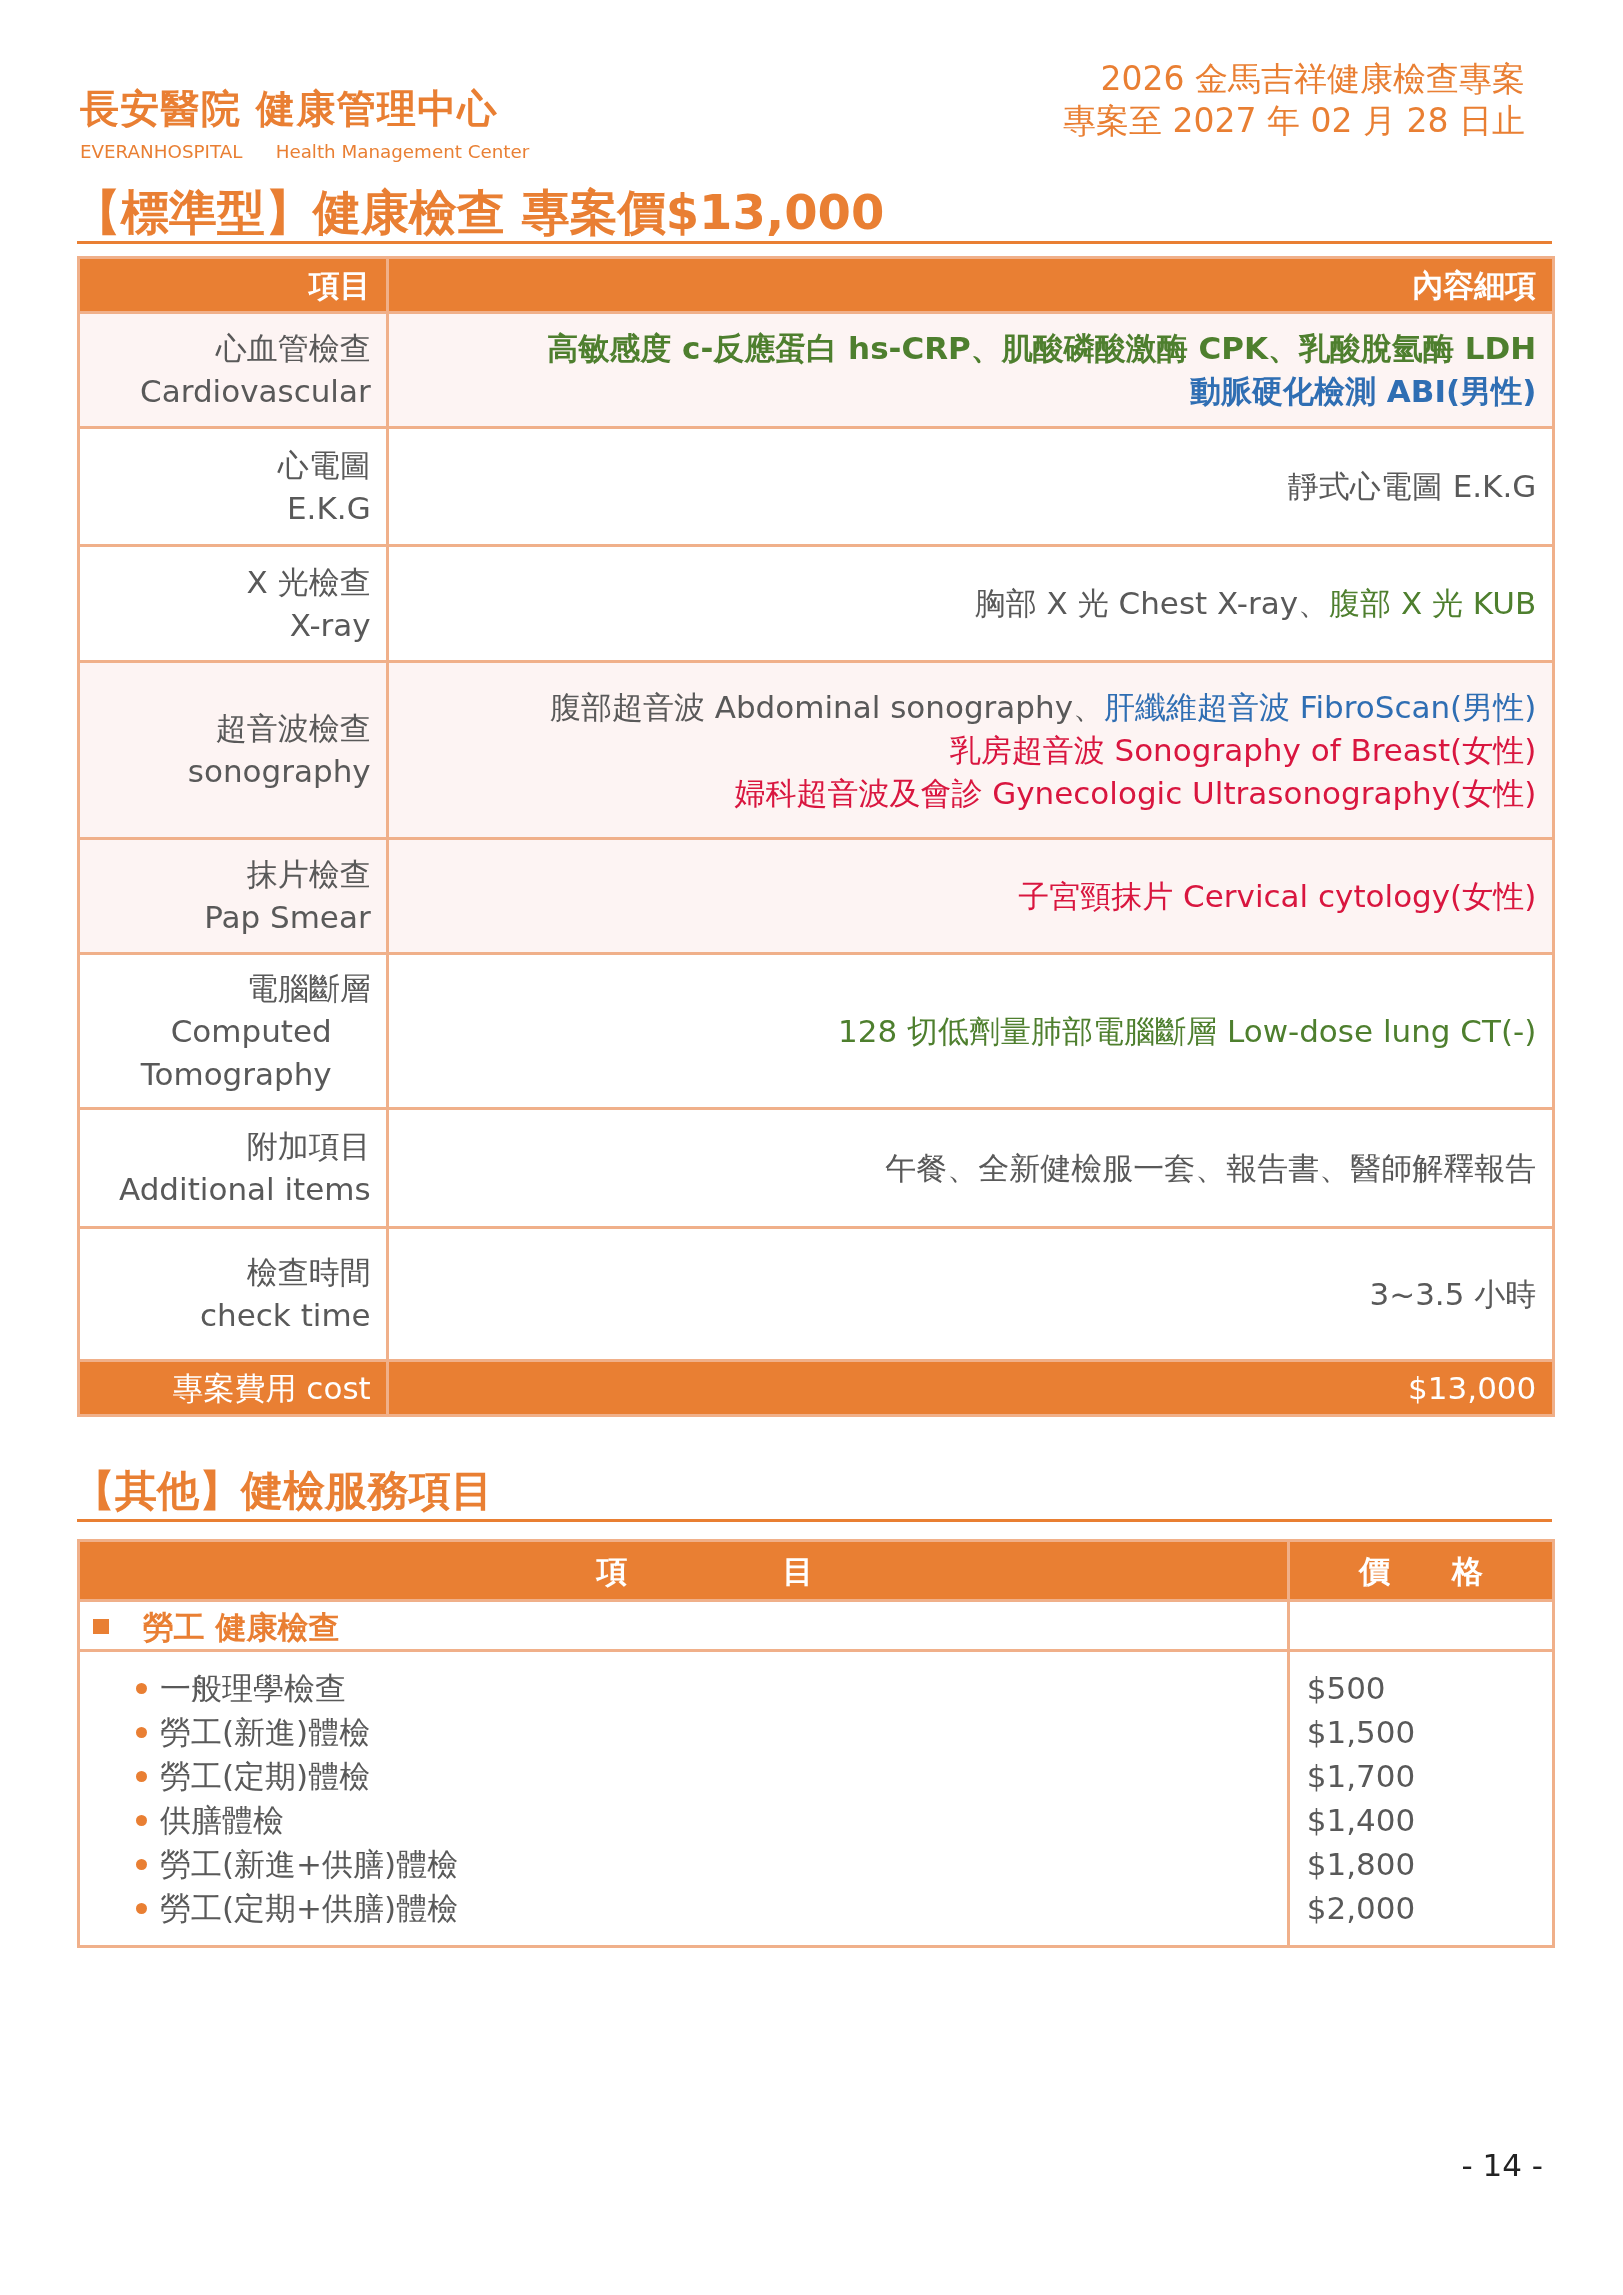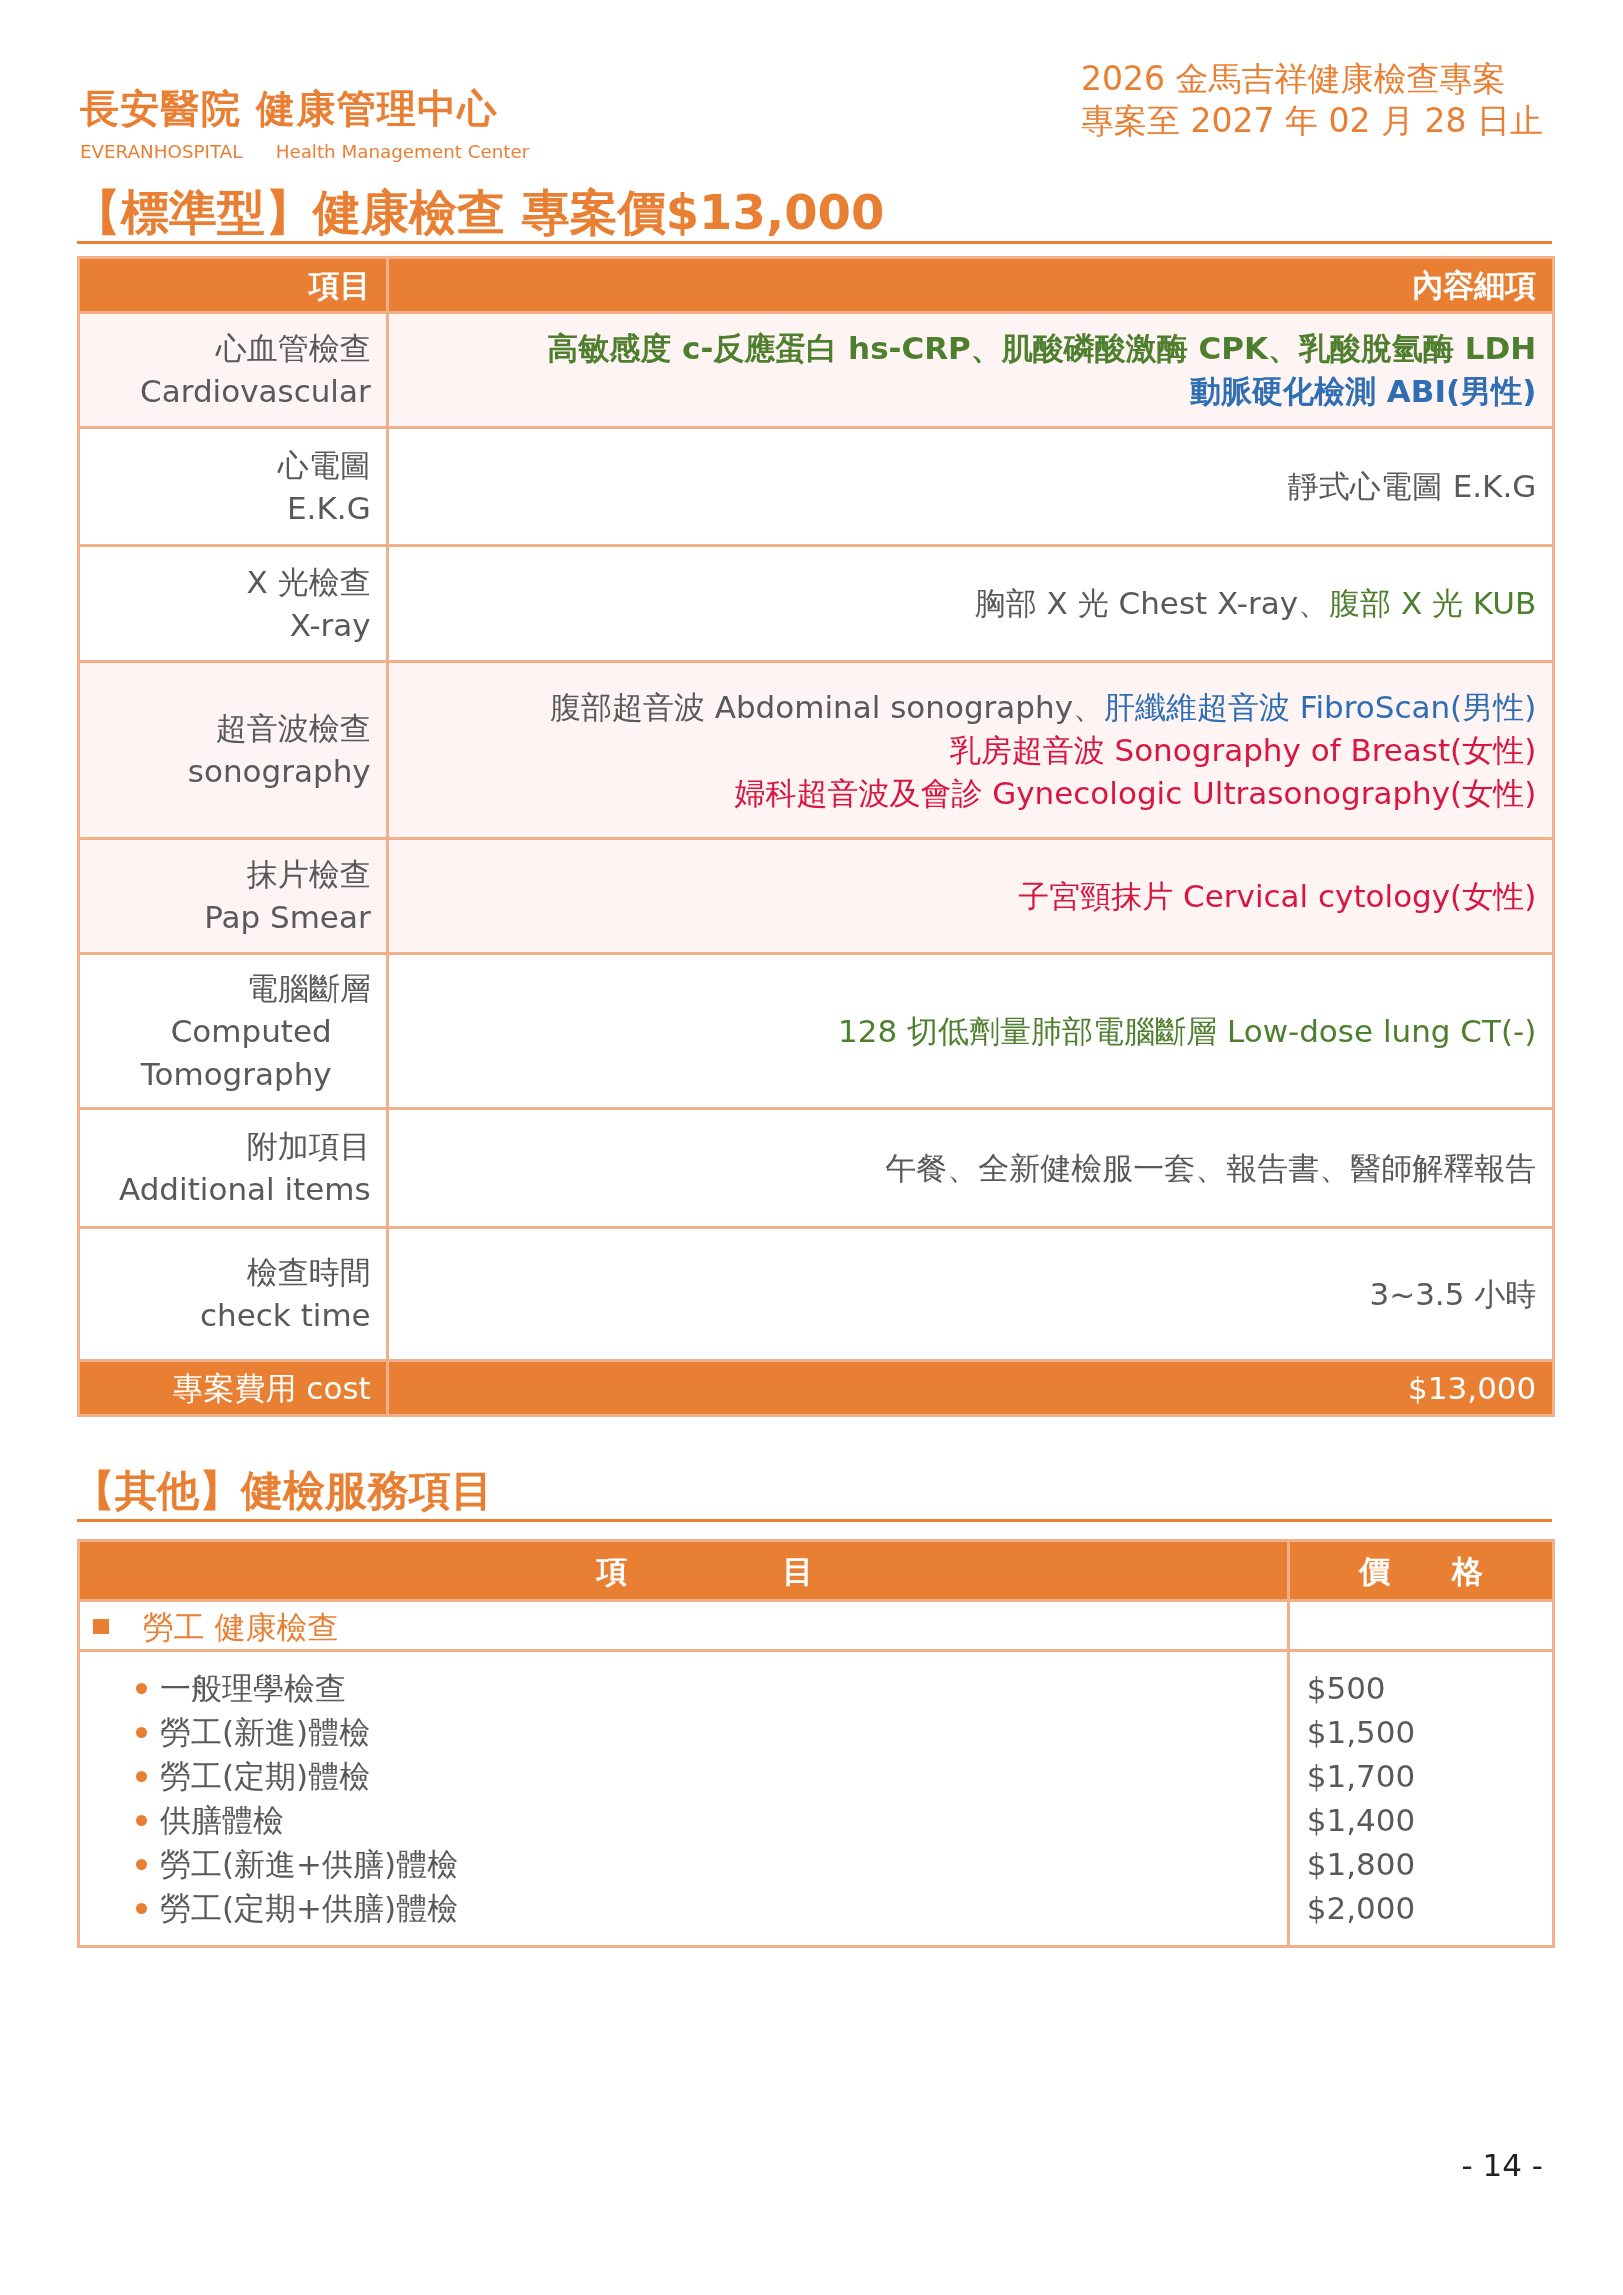--- a/index.html
+++ b/index.html
@@ -7,21 +7,21 @@
     width: 1623px; height: 2295px; background: #ffffff; position: relative;
     font-family: "DejaVu Sans", "Liberation Sans", sans-serif; color: #595959;
     overflow: hidden;
   }
   .abs { position: absolute; }
 
   
   .brand-cn { left: 80px; top: 82px; font-size: 39px; font-weight: bold; color: #E97F33; letter-spacing: 1.3px; white-space: nowrap; }
   .brand-en { left: 80px; top: 141px; font-size: 18.3px; color: #E97F33; white-space: nowrap; }
   .brand-en span { margin-right: 27.5px; }
-  .promo { right: 80px; top: 58px; text-align: left; font-size: 33px; color: #E97F33; line-height: 42px; white-space: nowrap; }
+  .promo { right: 98px; top: 58px; text-align: right; font-size: 33px; color: #E97F33; line-height: 42px; white-space: nowrap; }
 
   .section-title { font-size: 48px; font-weight: bold; color: #E97F33; white-space: nowrap; }
   .rule { height: 3.3px; background: #E97F33; }
 
   
   table { border-collapse: collapse; position: absolute; }
   .t1 { left: 77px; top: 256px; width: 1478px; }
   .t1 td { border: 3.3px solid #F0B08A; vertical-align: middle; padding: 0 15.7px; font-size: 31px; line-height: 43px; text-align: right; }
   .t1 .c1 { width: 275px; }
   .t1 tr.head td { background: #E97F33; color: #fff; font-weight: bold; height: 52px; }
@@ -33,21 +33,21 @@
   .red { color: #D9163F; font-weight: bold; }
   .gray { color: #595959; }
 
   
   .t2 { left: 77px; top: 1539px; width: 1478px; }
   .t2 td { border: 3.3px solid #F0B08A; vertical-align: middle; font-size: 31px; line-height: 44px; }
   .t2 tr.head td { background: #E97F33; color: #fff; font-weight: bold; height: 55px; text-align: center; letter-spacing: 0; }
   .t2 .c2 { width: 236px; }
   .t2 tr.cat td { height: 44px; padding: 0 13px; }
   .cat-mark { display: inline-block; width: 15.7px; height: 15.7px; background: #E97F33; margin-right: 34px; vertical-align: middle; }
-  .cat-label { color: #E97F33; font-weight: normal; vertical-align: middle; }
+  .cat-label { color: #E97F33; font-weight: bold; vertical-align: middle; }
   .svc-list { list-style: none; margin: 11px; padding: 2.6px 0 2.6px 39px; }
   .svc-list li { position: relative; padding-left: 29px; }
   .bullet { position: absolute; left: 5.2px; top: 17px; width: 11px; height: 11px; border-radius: 50%; background: #E97F33; }
   .price-list { list-style: none; margin: 0; padding: 2.6px 0 2.6px 15.7px; }
 
   .page-num { right: 80px; top: 2147px; font-size: 31px; color: #222; white-space: nowrap; }
 </style>
 </head>
 <body>
 

